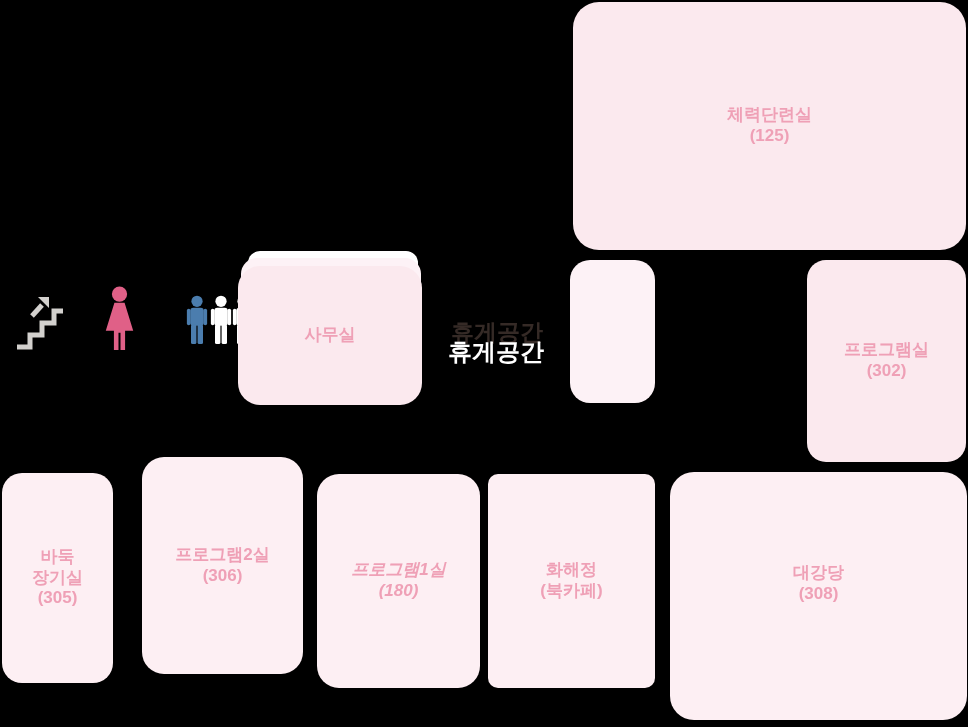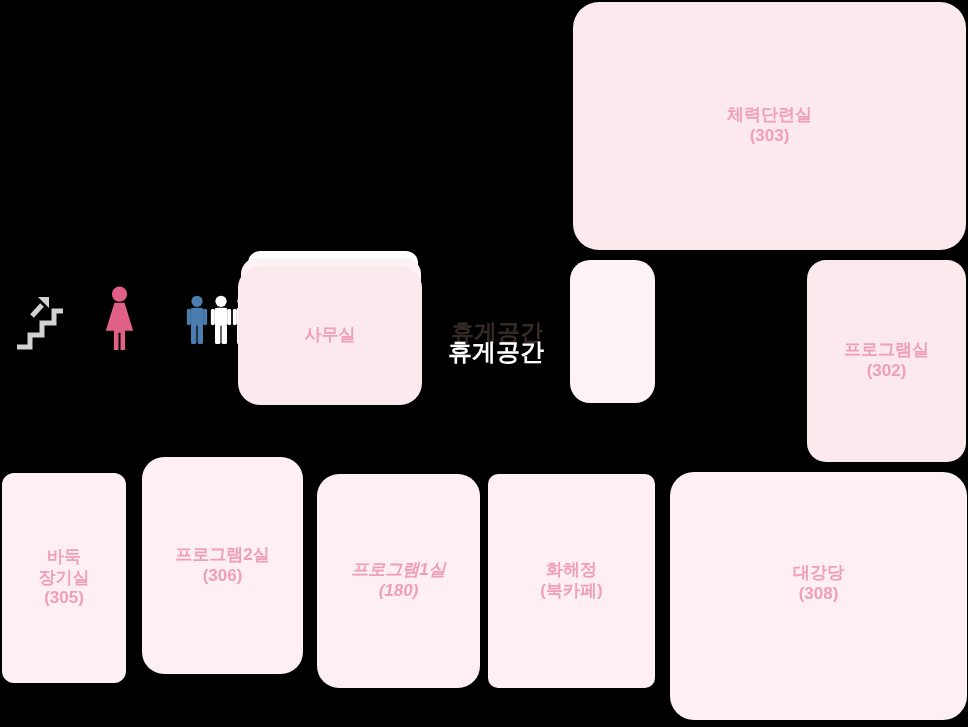--- a/index.html
+++ b/index.html
@@ -74,40 +74,40 @@
       <rect class="fig-male-white" x="11" y="16.5" width="18" height="24" rx="4"></rect>
       <rect class="fig-male-white" x="6.5" y="18" width="4.8" height="22" rx="2.4"></rect>
       <rect class="fig-male-white" x="28.7" y="18" width="4.8" height="22" rx="2.4"></rect>
       <rect class="fig-male-white" x="12" y="39" width="7.2" height="26" rx="2"></rect>
       <rect class="fig-male-white" x="20.8" y="39" width="7.2" height="26" rx="2"></rect>
     </svg>
   </div>
 
   <div class="room" style="left:573px;top:2px;width:393px;height:248px;border-radius:26px;">
     <span>체력단련실</span>
-    <span>(303)</span>
+    <span>(125)</span>
   </div>
 
   <div class="card" style="left:248px;top:251px;width:170px;height:52px;border-radius:12px;background:var(--card-white,#fff);"></div>
   <div class="card" style="left:241px;top:258px;width:180px;height:72px;border-radius:16px;background:var(--room-fill-lighter,#fdf2f6);"></div>
   <div class="room" style="left:238px;top:266px;width:184px;height:139px;border-radius:22px;">
     <span>사무실</span>
   </div>
 
   <div class="rest-label back" style="left:451px;top:317px;">휴게공간</div>
   <div class="rest-label front" style="left:448px;top:336px;">휴게공간</div>
 
   <div class="room lighter" style="left:570px;top:260px;width:85px;height:143px;border-radius:20px;"></div>
 
   <div class="room" style="left:807px;top:260px;width:159px;height:202px;border-radius:19px;">
     <span>프로그램실</span>
     <span>(302)</span>
   </div>
 
-  <div class="room soft" style="left:2px;top:473px;width:124px;height:210px;border-radius:12px;">
+  <div class="room soft" style="left:2px;top:473px;width:111px;height:210px;border-radius:20px;">
     <span>바둑</span>
     <span>장기실</span>
     <span>(305)</span>
   </div>
 
   <div class="room soft" style="left:142px;top:457px;width:161px;height:217px;border-radius:22px;">
     <span>프로그램2실</span>
     <span>(306)</span>
   </div>
 

